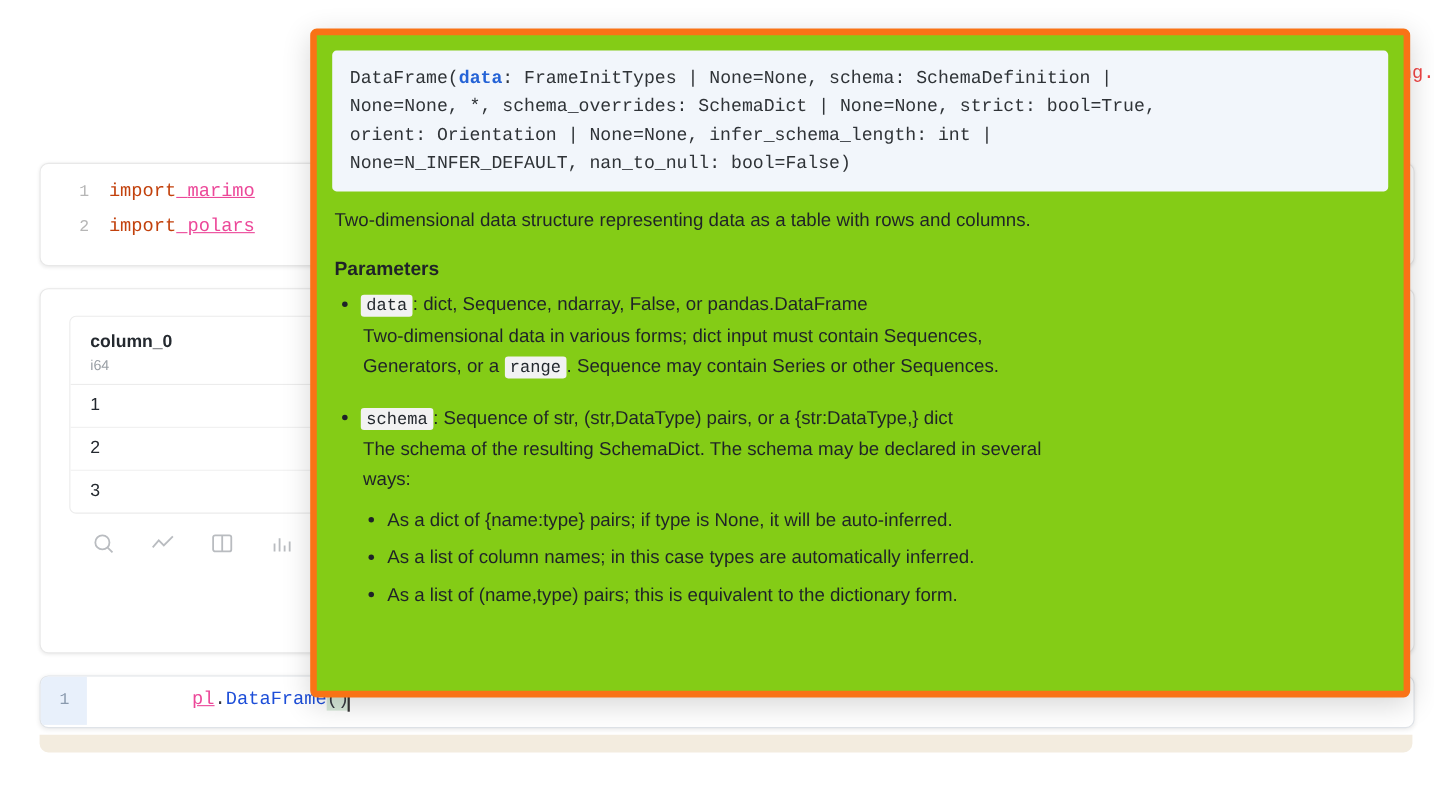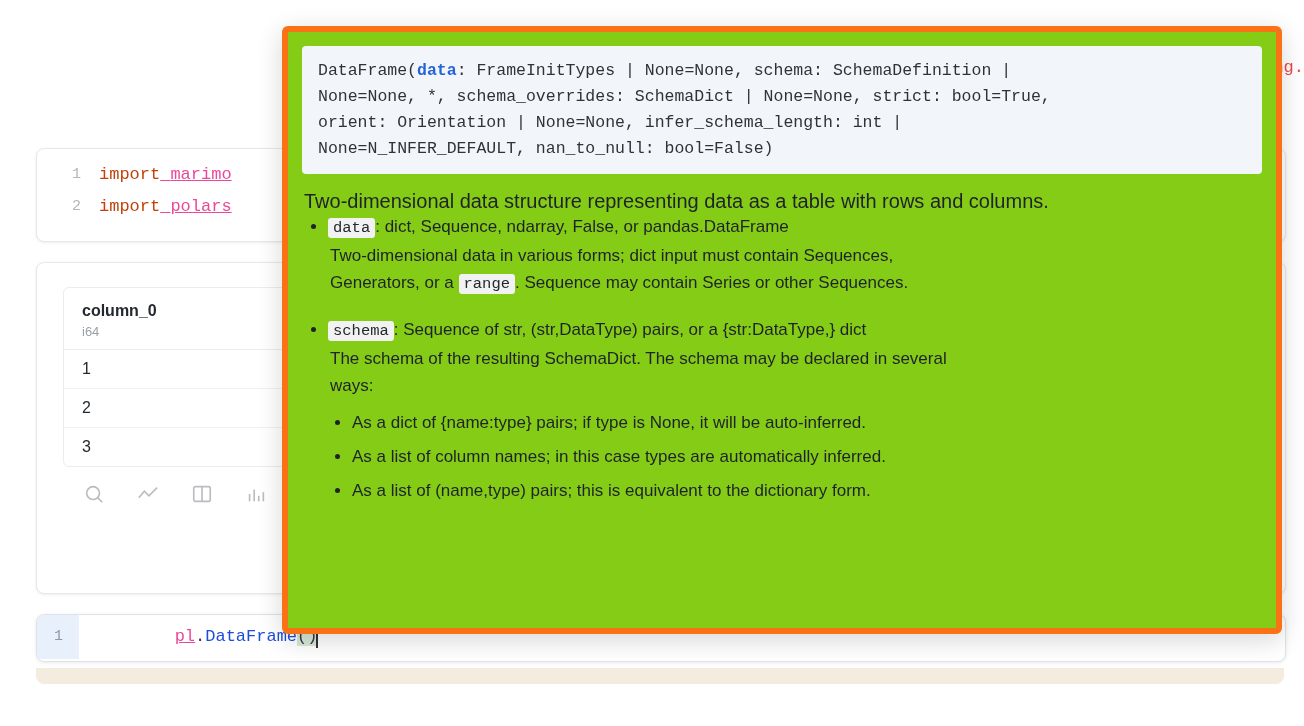--- a/index.html
+++ b/index.html
@@ -196,21 +196,21 @@
     line-height: 26px;
     color: #2f3337;
     white-space: pre-wrap;
   }
   .sig-box .param-hl { color: #2563d6; font-weight: bold; }
   .doc-body {
     padding: 0 14px;
     color: #1f2328;
   }
   .doc-desc {
-    font-size: 20px;
+    font-size: 17px;
     margin: 16px 0 0 0;
     padding-left: 2px;
   }
   .doc-h {
     font-size: 17.5px;
     font-weight: bold;
     margin: 24px 0 8px 2px;
   }
   ul.params {
     margin: 0;
@@ -325,20 +325,21 @@
 <div id="doc-popup">
 
   <div class="sig-box"><span>DataFrame(</span><span class="param-hl">data</span><span>: FrameInitTypes | None=None, schema: SchemaDefinition |
 None=None, *, schema_overrides: SchemaDict | None=None, strict: bool=True,
 orient: Orientation | None=None, infer_schema_length: int |
 None=N_INFER_DEFAULT, nan_to_null: bool=False)</span></div>
 
   <div class="doc-body">
     <p class="doc-desc">Two-dimensional data structure representing data as a table with rows and columns.</p>
 
+    <div class="doc-h">Parameters</div>
 
     <ul class="params">
       <li>
         <code class="inline">data</code><span>: dict, Sequence, ndarray, False, or pandas.DataFrame</span>
         <span class="param-line2">Two-dimensional data in various forms; dict input must contain Sequences,</span>
         <span class="param-line2"><span>Generators, or a</span> <code class="inline">range</code><span>. Sequence may contain Series or other Sequences.</span></span>
       </li>
 
       <li>
         <code class="inline">schema</code><span>: Sequence of str, (str,DataType) pairs, or a {str:DataType,} dict</span>

